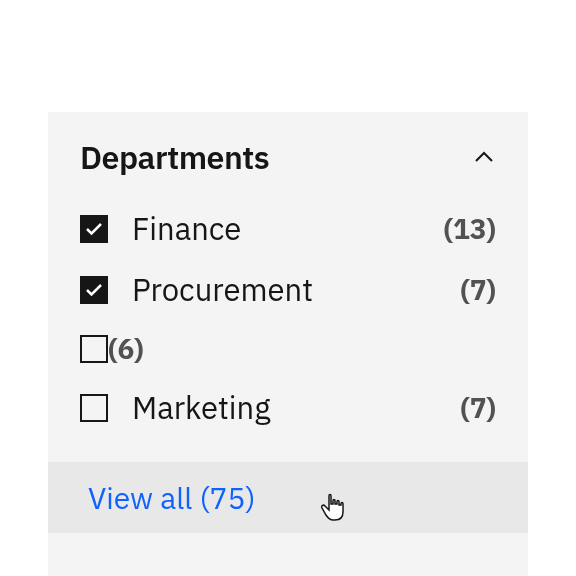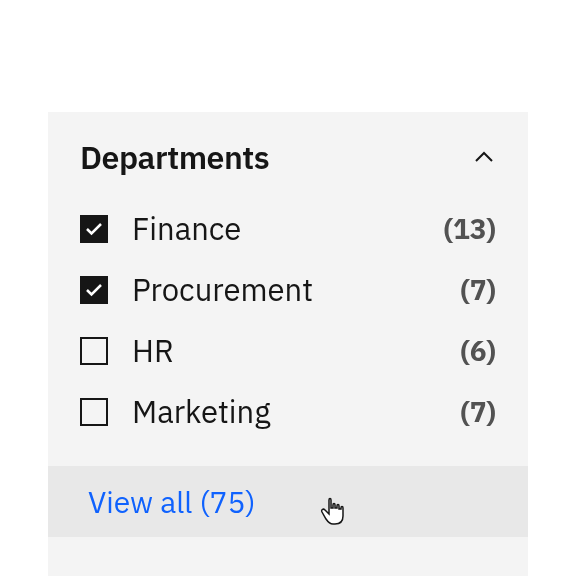--- a/index.html
+++ b/index.html
@@ -139,21 +139,20 @@
         <svg viewBox="0 0 18 14" fill="none">
           <path d="M2 7 L6.5 11.5 L16 2" stroke="#ffffff" stroke-width="2.5" fill="none"></path>
         </svg>
       </span>
       <span class="checkbox-label">Procurement</span>
       <span class="checkbox-count">(7)</span>
     </div>
 
     <div class="checkbox-row">
       <span class="checkbox-box"></span>
-      <span class="checkbox-label">HR</span>
       <span class="checkbox-count">(6)</span>
     </div>
 
     <div class="checkbox-row">
       <span class="checkbox-box"></span>
       <span class="checkbox-label">Marketing</span>
       <span class="checkbox-count">(7)</span>
     </div>
 
   </div>

